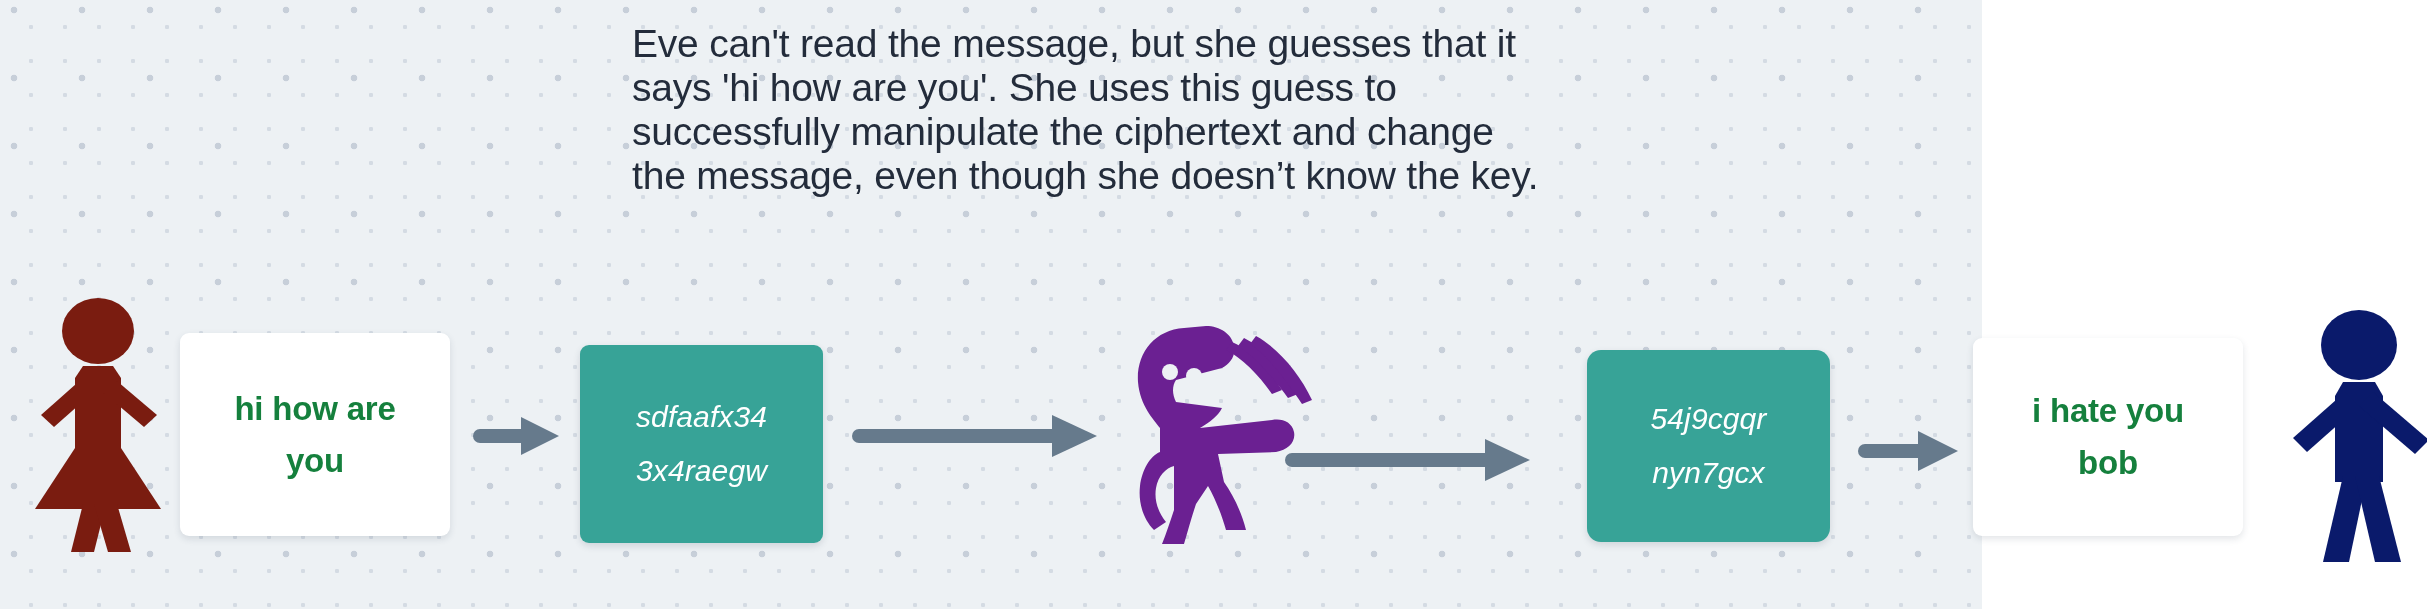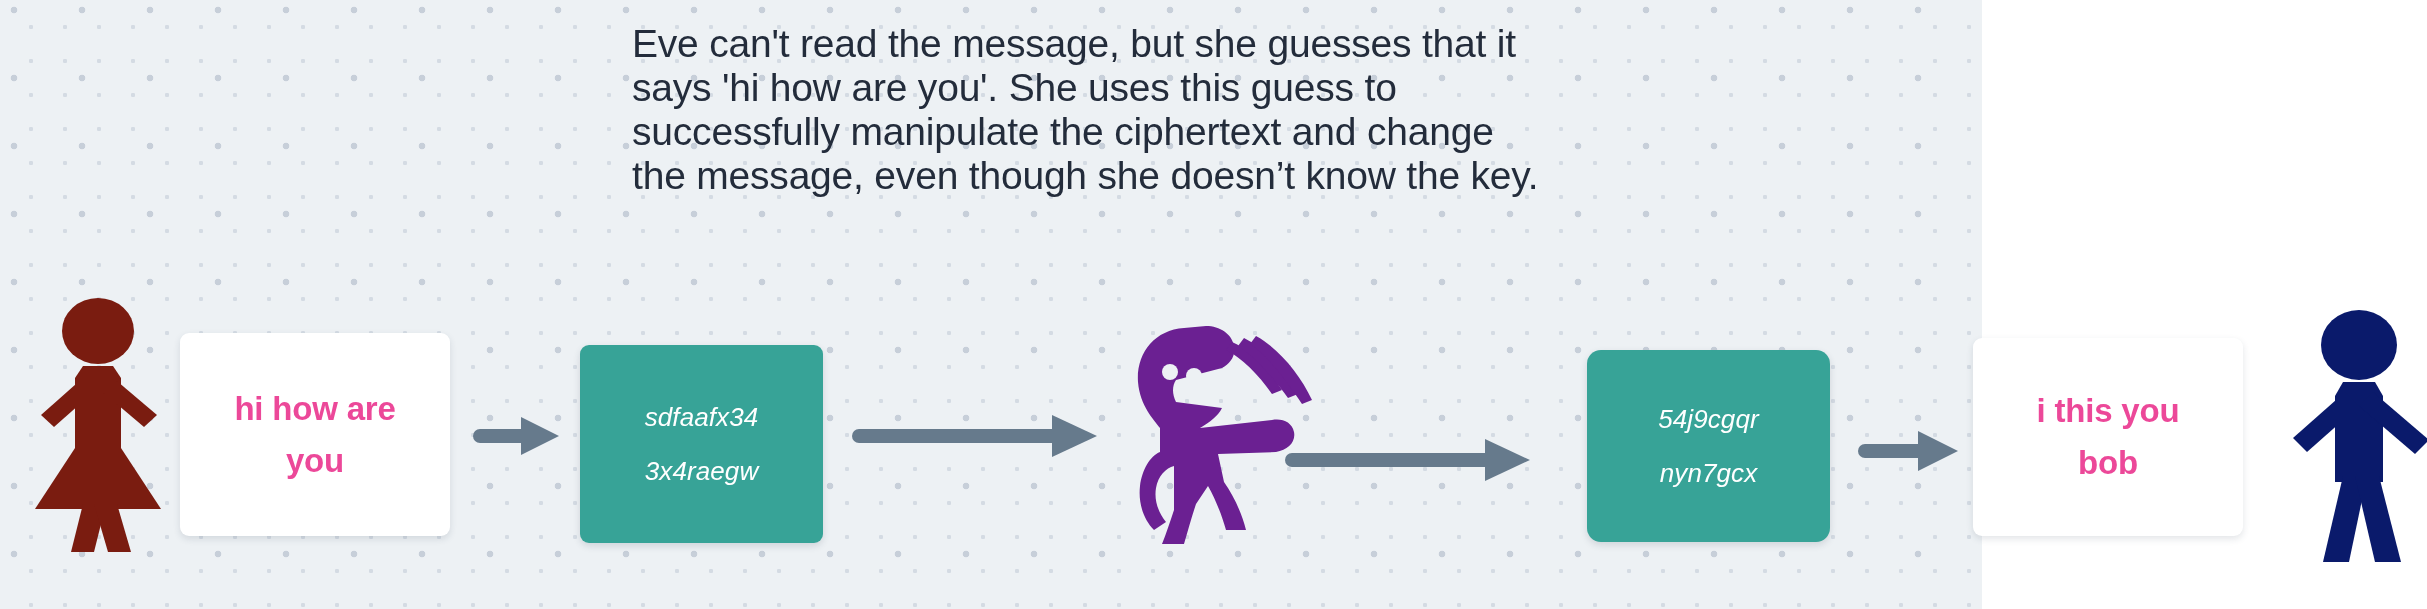--- a/index.html
+++ b/index.html
@@ -53,33 +53,33 @@
   .box .txt {
     width: 100%;
     padding: 0 12px;
     box-sizing: border-box;
     white-space: pre-line;
   }
 
   .box.plain {
     background: #ffffff;
     box-shadow: 0 3px 7px rgba(40,55,75,0.13);
-    color: #ec4899;
+    color: #15803d;
     font-weight: bold;
     font-size: 33px;
     line-height: 52px;
     letter-spacing: -0.2px;
   }
 
   .box.cipher {
     background: #37a397;
     box-shadow: 0 3px 7px rgba(40,55,75,0.15);
     color: #ffffff;
     font-style: italic;
-    font-size: 26px;
+    font-size: 30px;
     line-height: 54px;
     letter-spacing: 0.1px;
   }
 
   #box-plain-1  { left: 180px;  top: 333px; width: 270px; height: 203px; }
   #box-cipher-1 { left: 580px;  top: 345px; width: 243px; height: 198px; }
   #box-cipher-2 { left: 1587px; top: 350px; width: 243px; height: 192px; border-radius: 14px; }
   #box-plain-2  { left: 1973px; top: 338px; width: 270px; height: 198px; }
 
   
@@ -192,21 +192,21 @@
   <div class="arrow" id="arrow-4">
     <svg viewBox="0 0 105 56" width="105" height="56" aria-hidden="true">
       <g fill="#667a8c">
         <rect x="0" y="21" width="70" height="14" rx="7"></rect>
         <path d="M60 8 L100 28 L60 48 Z"></path>
       </g>
     </svg>
   </div>
 
   <div class="box plain" id="box-plain-2">
-    <span class="txt">i this you
+    <span class="txt">i hate you
 bob</span>
   </div>
 
   <div class="figure" id="figure-bob">
     <svg viewBox="0 0 148 262" width="148" height="262" aria-hidden="true">
       <g fill="#0a1a6b">
         <ellipse cx="66" cy="45" rx="38" ry="35"></ellipse>
         <path d="M50 82 L82 82 L90 96 L90 182 L42 182 L42 96 Z"></path>
         <path d="M52 92 L66 106 L14 152 L0 138 Z"></path>
         <path d="M80 92 L66 106 L122 154 L136 140 Z"></path>

